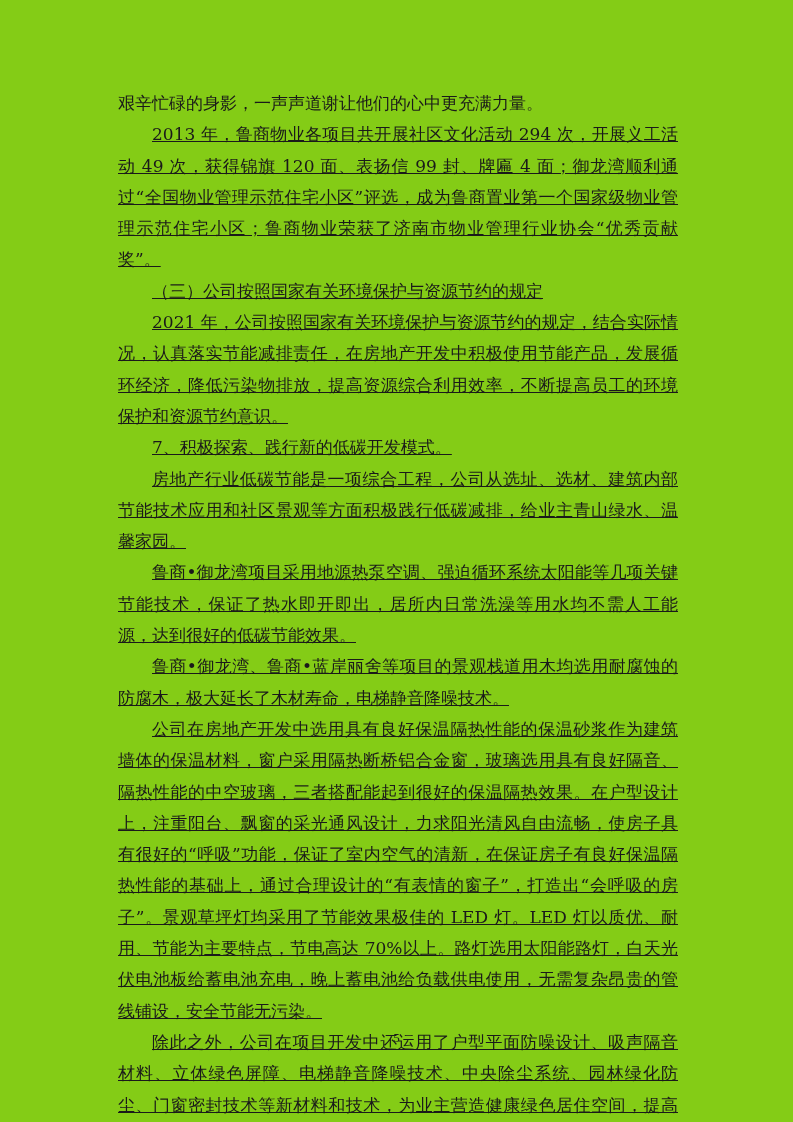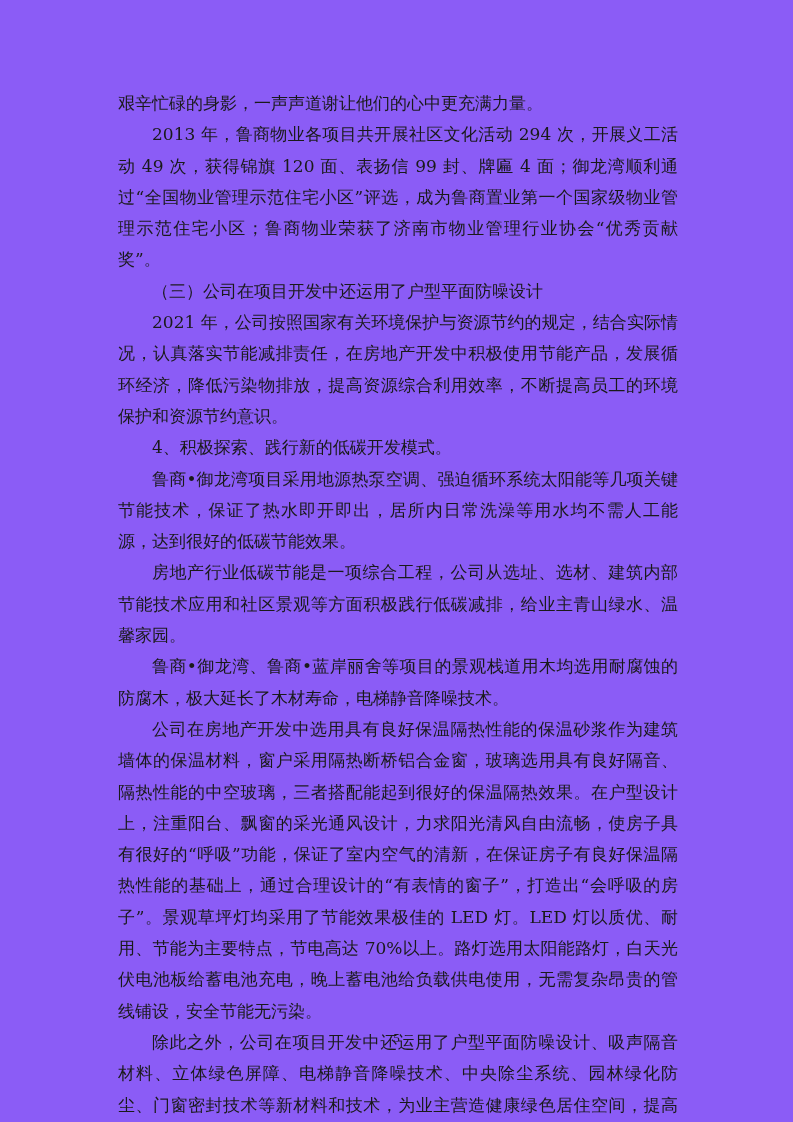--- a/index.html
+++ b/index.html
@@ -1,43 +1,43 @@
 <!DOCTYPE html>
 <html><head>
   <meta charset="utf-8">
   <style>
     html, body { margin: 0; padding: 0; background: #ffffff; }
     body { width: 793px; height: 1122px; position: relative; overflow: hidden; }
     .page {
-      position: absolute; left: 0; top: 0; width: 793px; height: 1122px; background: #8b5cf6;
+      position: absolute; left: 0; top: 0; width: 793px; height: 1122px; background: #84cc16;
     }
     .content {
       position: absolute; left: 118px; top: 88px; width: 560px;
       font-family: "DejaVu Serif", "Liberation Serif", serif;
       font-size: 17px; line-height: 31.3px; color: #1a1a1a;
       text-align: justify;
     }
     .content p { margin: 0; }
-    .indent { text-indent: 2em; }
+    .indent { text-indent: 2em; text-decoration: underline; }
     .noindent { text-indent: 0; }
     .page-number {
       position: absolute; left: 0; width: 793px; top: 1030px; text-align: center;
       font-family: "Liberation Serif", serif; font-size: 13px; color: #1a1a1a;
     }
   </style>
 </head>
 <body>
 
 <div class="page">
   <div class="content">
     <p class="noindent">艰辛忙碌的身影，一声声道谢让他们的心中更充满力量。</p>
     <p class="indent">2013 年，鲁商物业各项目共开展社区文化活动 294 次，开展义工活动 49 次，获得锦旗 120 面、表扬信 99 封、牌匾 4 面；御龙湾顺利通过“全国物业管理示范住宅小区”评选，成为鲁商置业第一个国家级物业管理示范住宅小区；鲁商物业荣获了济南市物业管理行业协会“优秀贡献奖”。</p>
-    <p class="indent">（三）公司在项目开发中还运用了户型平面防噪设计</p>
+    <p class="indent">（三）公司按照国家有关环境保护与资源节约的规定</p>
     <p class="indent">2021 年，公司按照国家有关环境保护与资源节约的规定，结合实际情况，认真落实节能减排责任，在房地产开发中积极使用节能产品，发展循环经济，降低污染物排放，提高资源综合利用效率，不断提高员工的环境保护和资源节约意识。</p>
-    <p class="indent">4、积极探索、践行新的低碳开发模式。</p>
+    <p class="indent">7、积极探索、践行新的低碳开发模式。</p>
+    <p class="indent">房地产行业低碳节能是一项综合工程，公司从选址、选材、建筑内部节能技术应用和社区景观等方面积极践行低碳减排，给业主青山绿水、温馨家园。</p>
     <p class="indent">鲁商•御龙湾项目采用地源热泵空调、强迫循环系统太阳能等几项关键节能技术，保证了热水即开即出，居所内日常洗澡等用水均不需人工能源，达到很好的低碳节能效果。</p>
-    <p class="indent">房地产行业低碳节能是一项综合工程，公司从选址、选材、建筑内部节能技术应用和社区景观等方面积极践行低碳减排，给业主青山绿水、温馨家园。</p>
     <p class="indent">鲁商•御龙湾、鲁商•蓝岸丽舍等项目的景观栈道用木均选用耐腐蚀的防腐木，极大延长了木材寿命，电梯静音降噪技术。</p>
     <p class="indent">公司在房地产开发中选用具有良好保温隔热性能的保温砂浆作为建筑墙体的保温材料，窗户采用隔热断桥铝合金窗，玻璃选用具有良好隔音、隔热性能的中空玻璃，三者搭配能起到很好的保温隔热效果。在户型设计上，注重阳台、飘窗的采光通风设计，力求阳光清风自由流畅，使房子具有很好的“呼吸”功能，保证了室内空气的清新，在保证房子有良好保温隔热性能的基础上，通过合理设计的“有表情的窗子”，打造出“会呼吸的房子”。景观草坪灯均采用了节能效果极佳的 LED 灯。LED 灯以质优、耐用、节能为主要特点，节电高达 70%以上。路灯选用太阳能路灯，白天光伏电池板给蓄电池充电，晚上蓄电池给负载供电使用，无需复杂昂贵的管线铺设，安全节能无污染。</p>
     <p class="indent">除此之外，公司在项目开发中还运用了户型平面防噪设计、吸声隔音材料、立体绿色屏障、电梯静音降噪技术、中央除尘系统、园林绿化防尘、门窗密封技术等新材料和技术，为业主营造健康绿色居住空间，提高了舒适度，同时对周围</p>
   </div>
   <div class="page-number">5</div>
 </div>
 
 </body></html>

